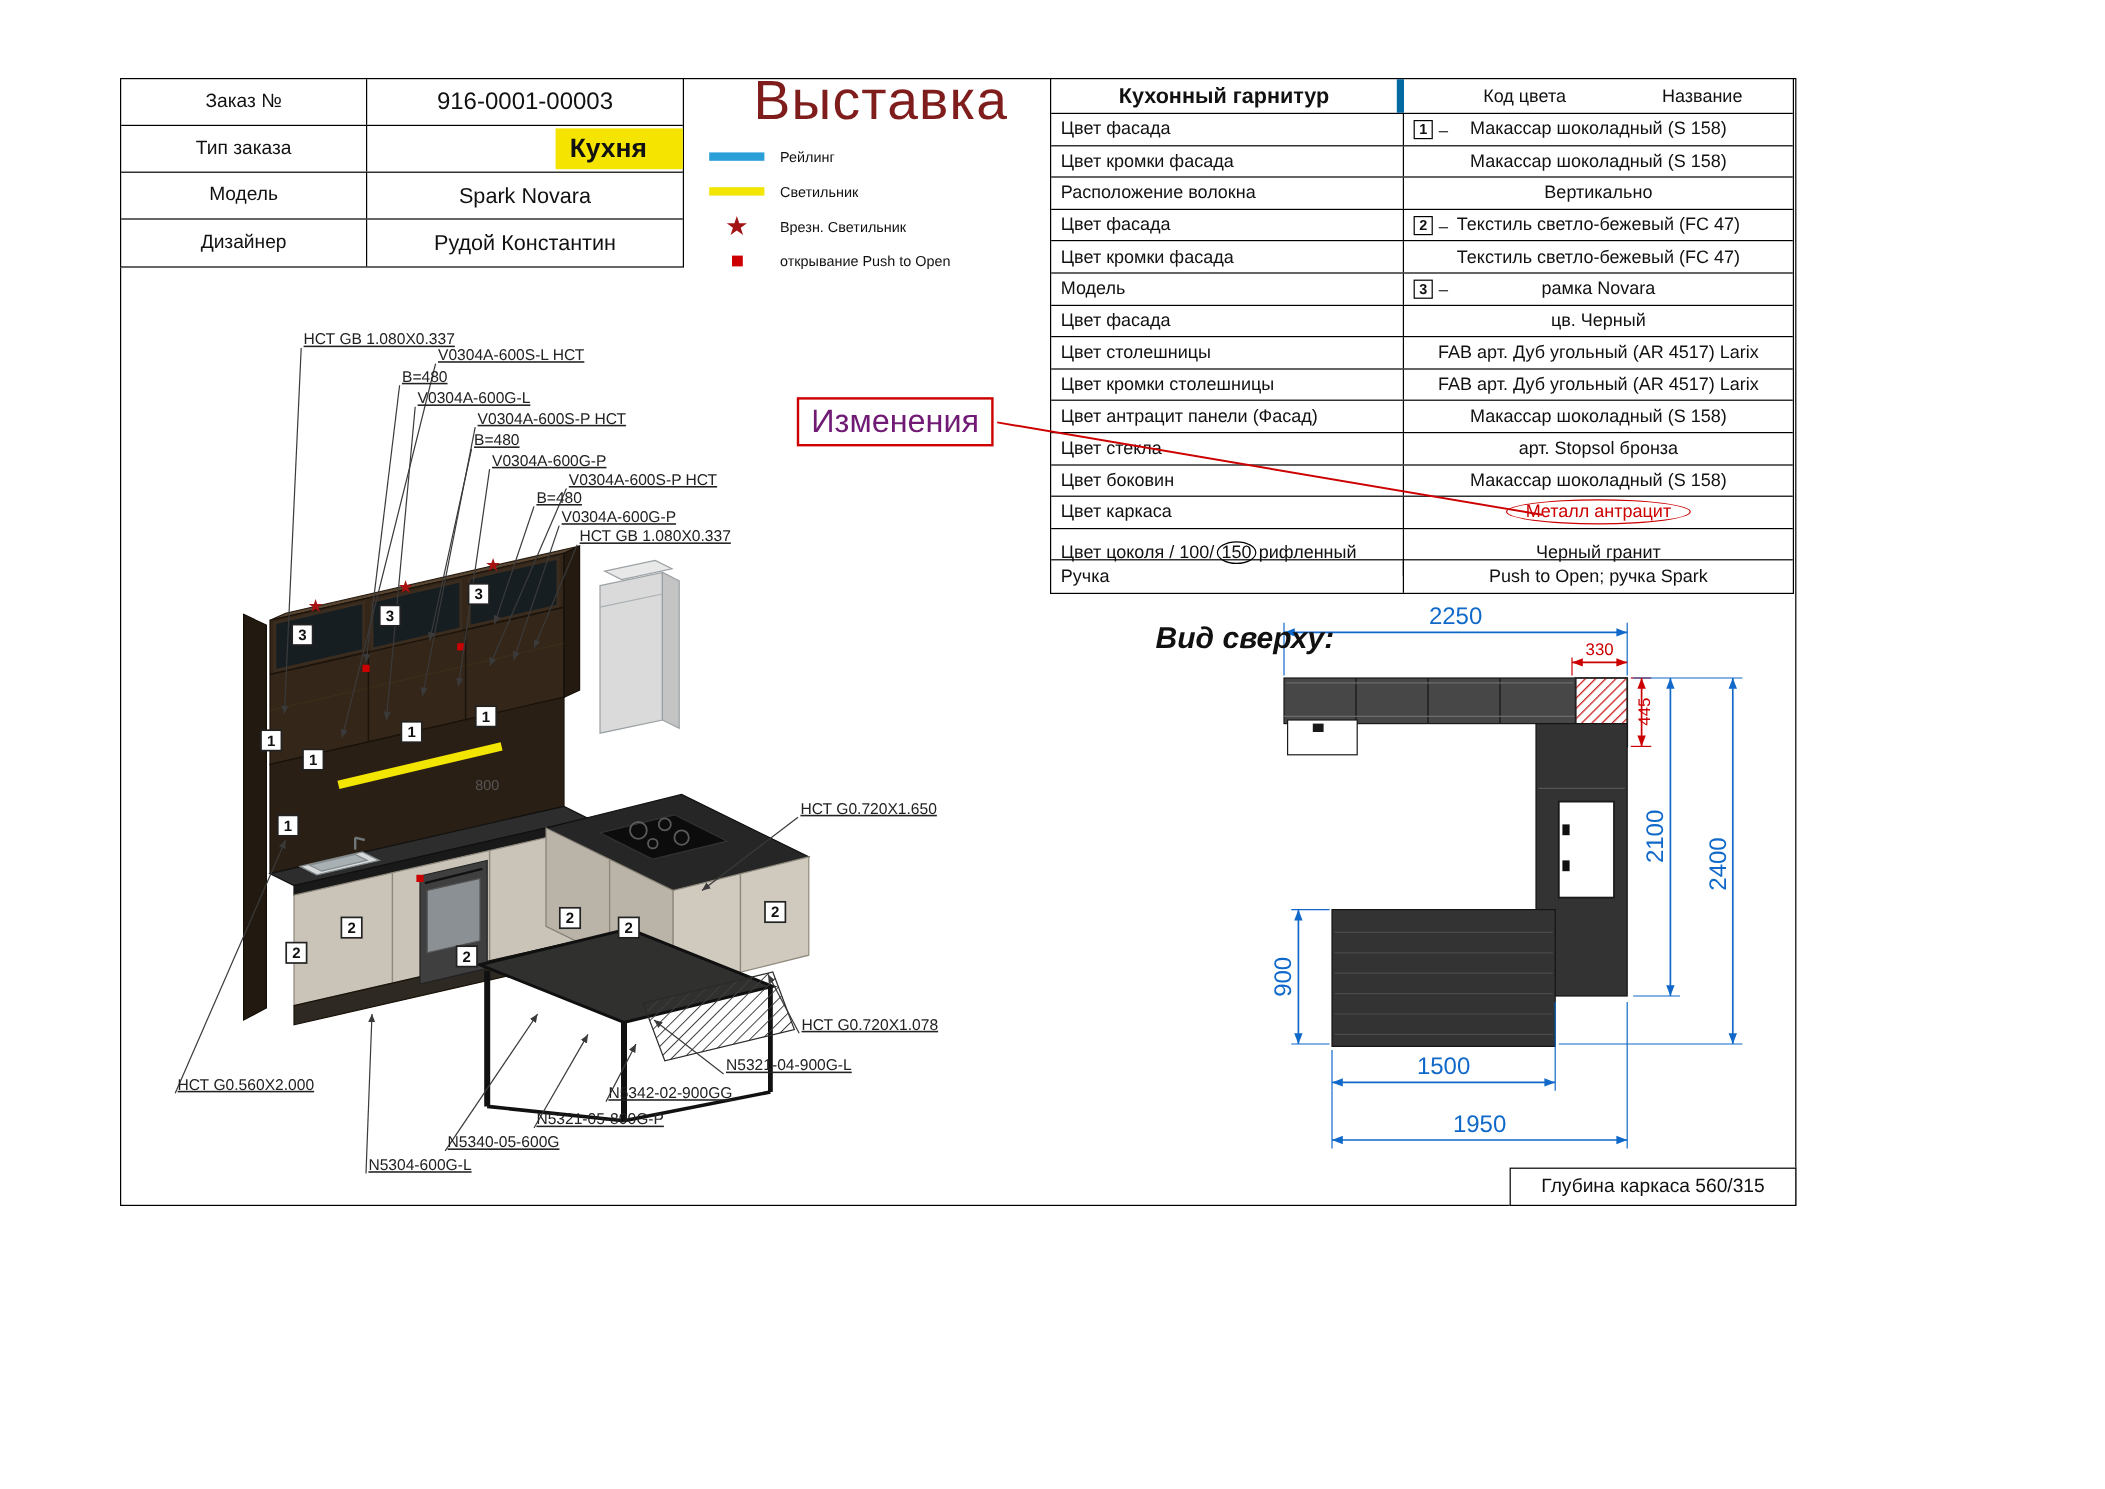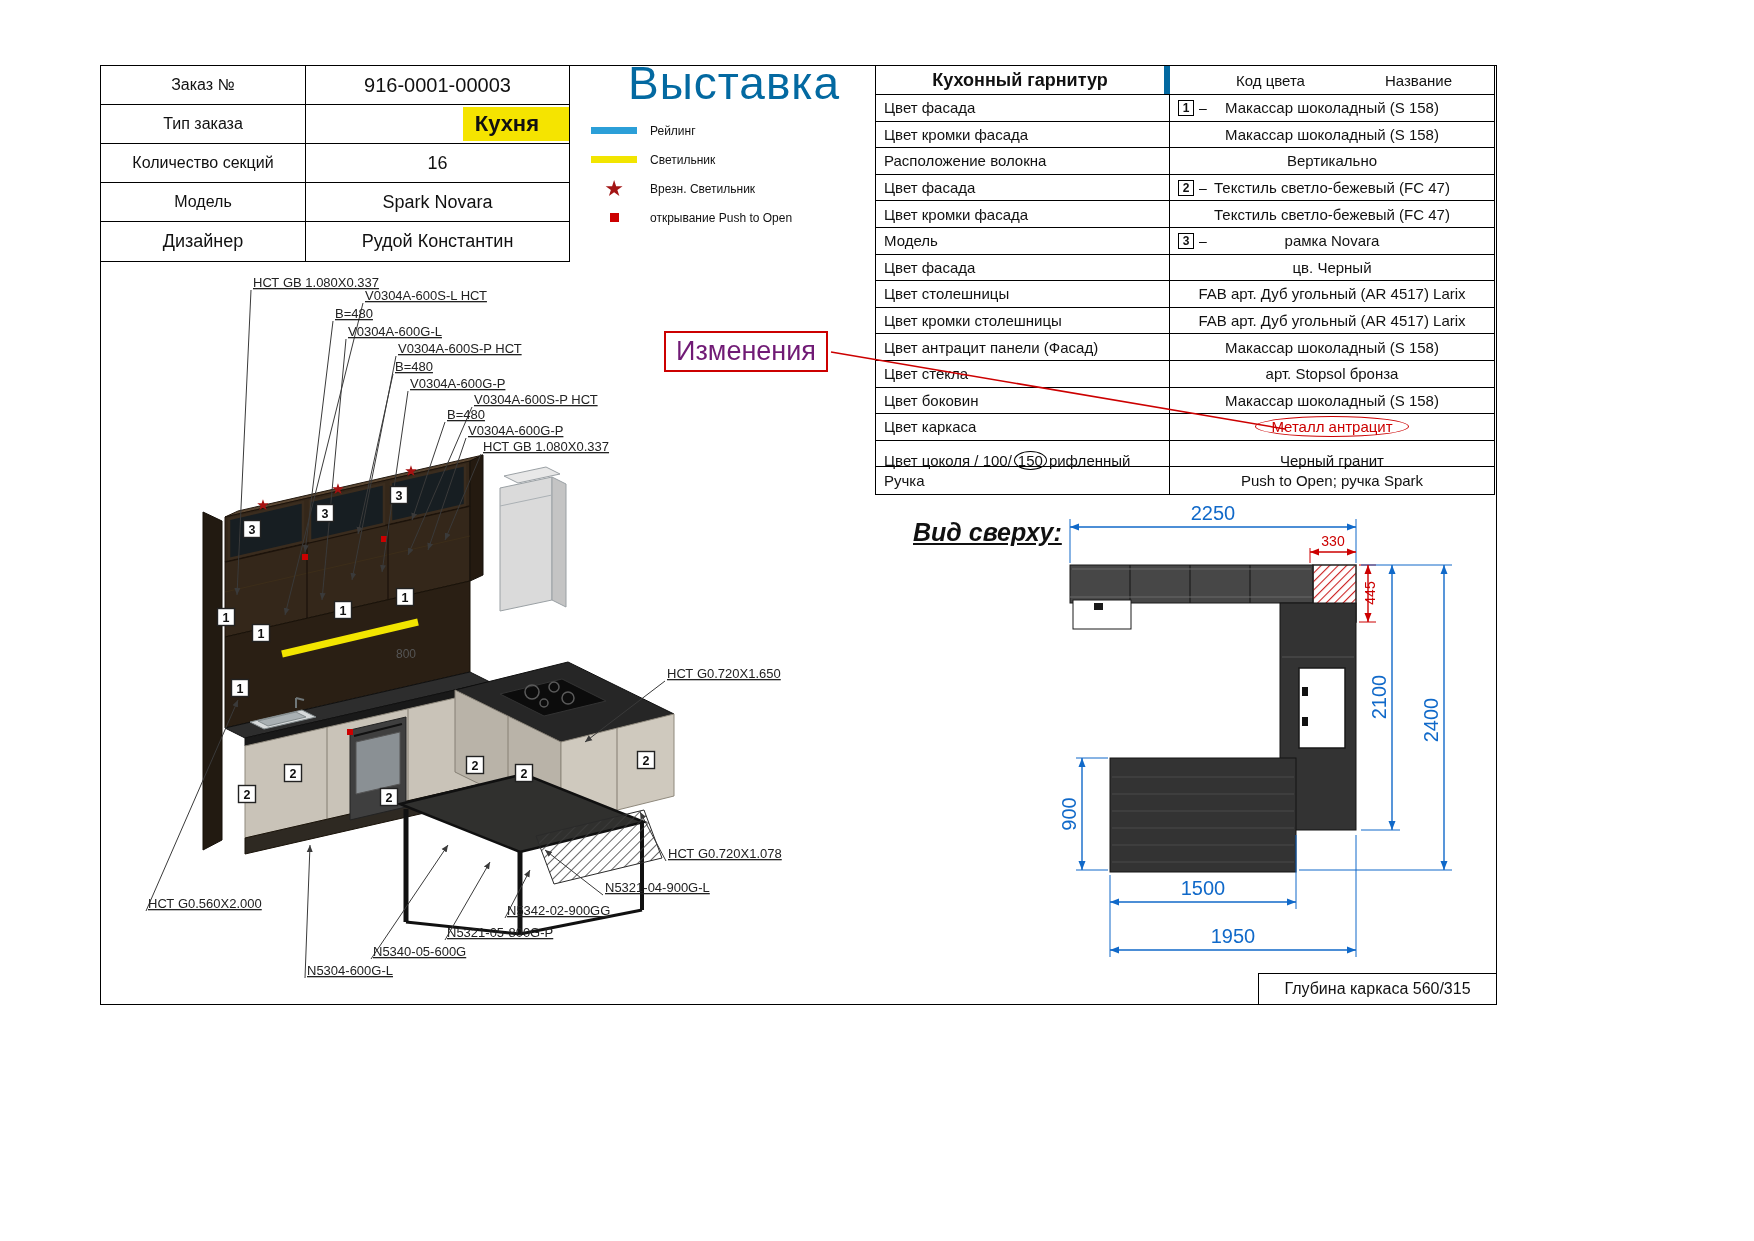--- a/index.html
+++ b/index.html
@@ -13,21 +13,21 @@
   .ot-row{display:grid;grid-template-columns:205px 1fr;height:39px;border-bottom:1px solid #000}
   .ot-row:last-child{border-bottom:none}
   .ot-label{display:flex;align-items:center;justify-content:center;text-align:center;font-size:16px;border-right:1px solid #000}
   .ot-value{display:flex;align-items:center;justify-content:center;font-size:18px}
   .ot-row:nth-child(1) .ot-value{font-size:20px}
   .ot-row:nth-child(2) .ot-value{justify-content:flex-end;padding-left:4px;font-size:22px;font-weight:bold;}
   .ot-row:nth-child(5) .ot-label{font-size:18px}
   .ot-hl{background:#f5e400;padding:4px 30px 4px 12px}
 
   
-  .main-title{position:absolute;left:628px;top:56px;font-size:46px;color:#0369a1;letter-spacing:1px;z-index:5}
+  .main-title{position:absolute;left:628px;top:56px;font-size:46px;color:#7f1d1d;letter-spacing:1px;z-index:5}
   .legend{position:absolute;left:588px;top:116px;z-index:5}
   .lg-row{display:flex;align-items:center;height:29px}
   .lg-ic{width:52px;display:flex;align-items:center;justify-content:center}
   .lg-bar{width:46px;height:7px}
   .lg-star{font-size:22px;line-height:1}
   .lg-sq{width:9px;height:9px}
   .lg-label{font-size:12px;margin-left:10px;white-space:nowrap}
 
   
   .changes-box{position:absolute;left:664px;top:331px;width:164px;height:41px;border:2px solid #c00;
@@ -44,21 +44,21 @@
   .sp-value{position:relative;display:flex;align-items:center;justify-content:center;font-size:15px;white-space:nowrap}
   .code-badge{position:absolute;left:8px;display:flex;align-items:center;gap:5px;font-size:14px}
   .code-box{display:inline-flex;align-items:center;justify-content:center;width:16px;height:16px;border:1px solid #000;font-size:12px;font-weight:bold}
   .red-ellipse{color:#c00;border:1.6px solid #c00;border-radius:50%;padding:0 15px;line-height:19px}
   .circled{display:inline-block;border:1.5px solid #000;border-radius:50%;padding:0 3px;margin:10px 2px;line-height:17px}
 
   
   .kitchen-svg{position:absolute;left:100px;top:262px;z-index:10;overflow:visible;font-family:"Liberation Sans",sans-serif}
   .topview-svg{position:absolute;left:1050px;top:505px;z-index:10;overflow:visible;font-family:"Liberation Sans",sans-serif}
   .overlay-svg{position:absolute;left:0;top:0;z-index:40;pointer-events:none}
-  .topview-title{position:absolute;left:913px;top:518px;font-size:25px;font-weight:bold;font-style:italic;text-decoration:underline;z-index:12}
+  .topview-title{position:absolute;left:963px;top:518px;font-size:25px;font-weight:bold;font-style:italic;z-index:12}
 
   .footer-note{position:absolute;left:1258px;top:973px;width:239px;height:32px;border:1px solid #000;background:#fff;
                display:flex;align-items:center;justify-content:center;font-size:16px;z-index:12}
 </style>
 </head>
 <body>
 
 <div class="sheet">
 
   <div class="frame"></div>
@@ -68,26 +68,20 @@
         <div class="ot-row">
           <div class="ot-label">Заказ №</div>
           <div class="ot-value">
             <span>916-0001-00003</span>
           </div>
         </div>
         <div class="ot-row">
           <div class="ot-label">Тип заказа</div>
           <div class="ot-value">
             <span class="ot-hl">Кухня</span>
-          </div>
-        </div>
-        <div class="ot-row">
-          <div class="ot-label">Количество секций</div>
-          <div class="ot-value">
-            <span>16</span>
           </div>
         </div>
         <div class="ot-row">
           <div class="ot-label">Модель</div>
           <div class="ot-value">
             <span>Spark Novara</span>
           </div>
         </div>
         <div class="ot-row">
           <div class="ot-label">Дизайнер</div>

